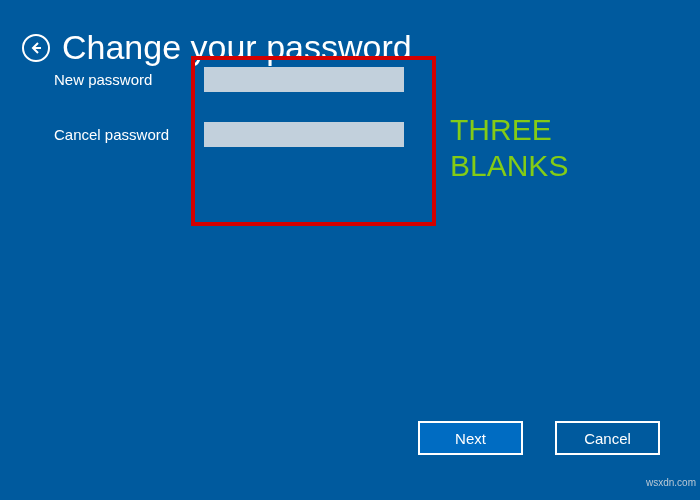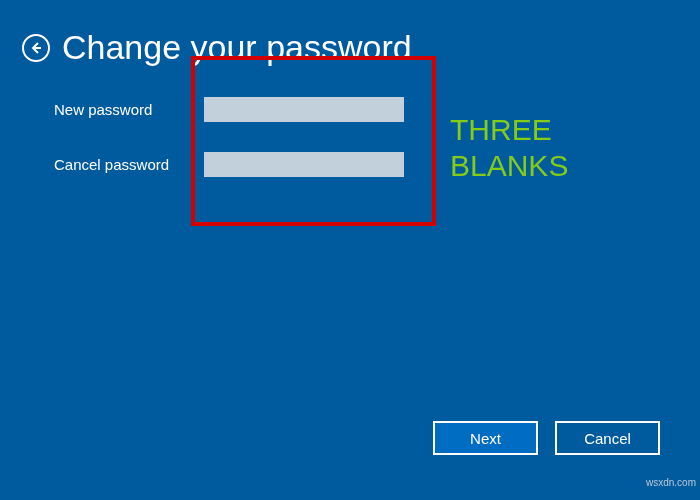--- a/index.html
+++ b/index.html
@@ -27,21 +27,20 @@
       align-items: center;
       justify-content: center;
       cursor: pointer;
     }
     .back-circle svg { display: block; }
     .title {
       font-size: 34px;
       font-weight: 300;
     }
     .form-area {
-      margin-top: 30px;
       margin-left: 54px;
       position: relative;
     }
     .row {
       display: flex;
       align-items: center;
       margin-bottom: 30px;
     }
     .label {
       width: 150px;
@@ -80,21 +79,21 @@
       font-size: 30px;
       font-weight: 400;
       line-height: 1.2;
       white-space: pre;
     }
     .footer {
       position: absolute;
       right: 40px;
       bottom: 45px;
       display: flex;
-      gap: 17px;
+      gap: 32px;
     }
     .btn {
       width: 105px;
       height: 34px;
       border: 2px solid #ffffff;
       color: #ffffff;
       font-size: 15px;
       display: flex;
       align-items: center;
       justify-content: center;

